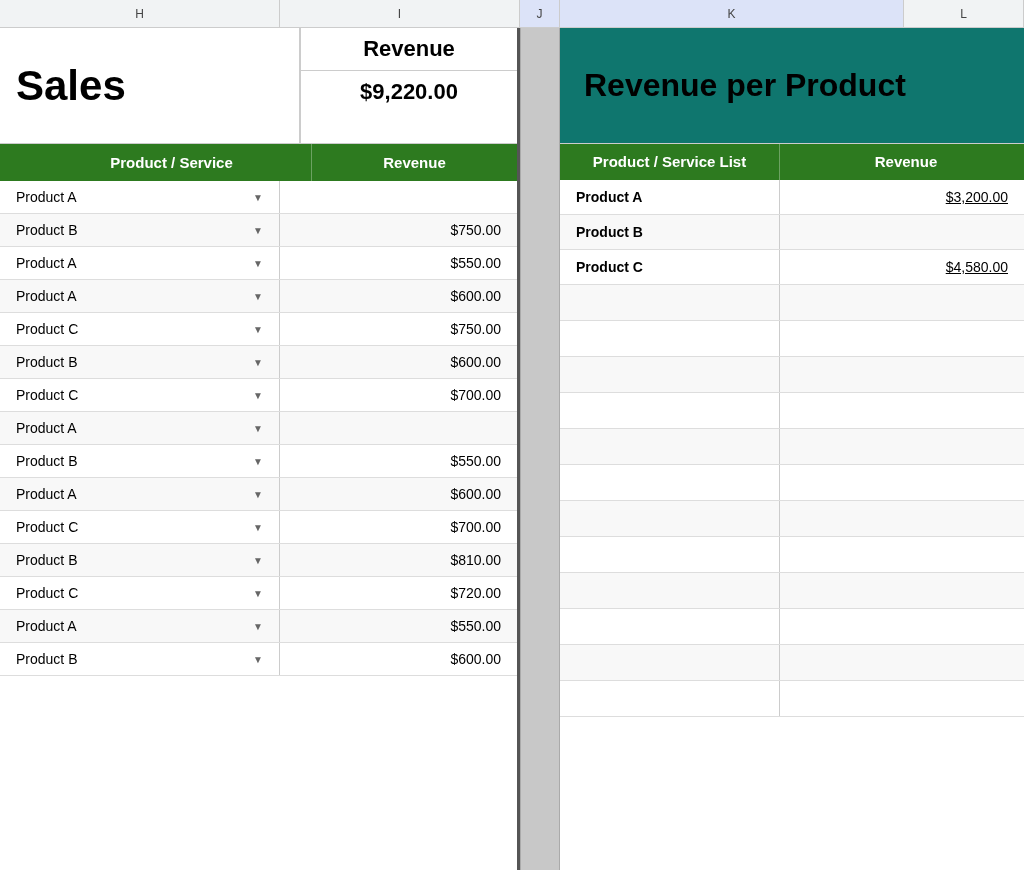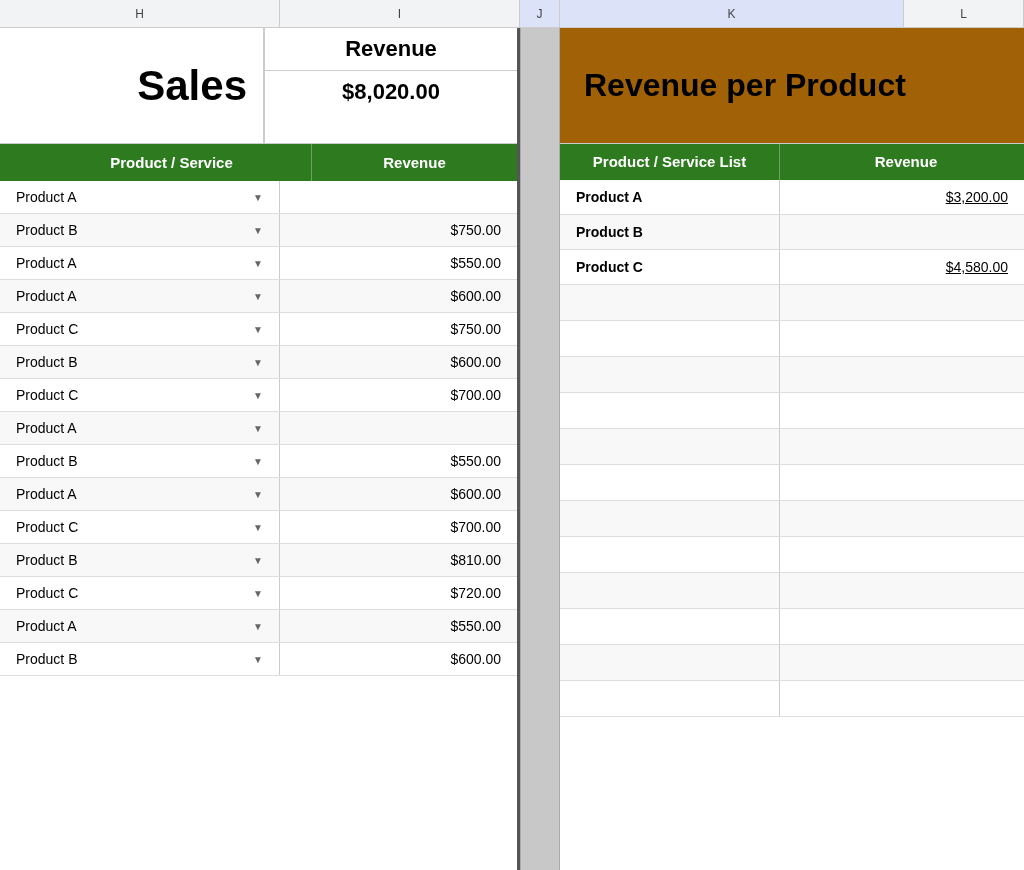--- a/index.html
+++ b/index.html
@@ -52,27 +52,27 @@
       flex: 1;
     }
 
     
     .title-area {
       display: flex;
       border-bottom: 1px solid #ccc;
     }
 
     .sales-title-cell {
-      width: 264px;
+      width: 300px;
       padding: 12px 16px;
       font-size: 42px;
       font-weight: 900;
       display: flex;
       align-items: center;
-      justify-content: flex-end;
+      justify-content: flex-start;
       border-right: 1px solid #ccc;
       background: #fff;
     }
 
     .revenue-label {
       font-size: 22px;
       font-weight: bold;
       padding: 8px;
       width: 100%;
       text-align: center;
@@ -151,21 +151,21 @@
       color: #666;
       margin-left: 8px;
     }
 
     
     .right-title-area {
       padding: 20px 24px;
       font-size: 32px;
       font-weight: 900;
       border-bottom: 1px solid #ccc;
-      background: #a16207;
+      background: #0f766e;
       display: flex;
       align-items: center;
       height: 116px;
     }
 
     .right-green-header {
       display: flex;
       background: #2d7a1f;
       color: white;
       font-weight: bold;
@@ -258,21 +258,21 @@
   <div class="main-content">
 
     <div class="left-section">
 
       <div class="title-area" style="height:116px;">
         <div class="sales-title-cell">
           <span>Sales</span>
         </div>
         <div style="flex:1; display:flex; flex-direction:column; border-left:1px solid #ccc;">
           <div class="revenue-label">Revenue</div>
-          <div class="revenue-total">$8,020.00</div>
+          <div class="revenue-total">$9,220.00</div>
         </div>
       </div>
 
       <div class="green-header">
         <div class="green-header-cell col-product">
           <span>Product / Service</span>
         </div>
         <div class="green-header-cell col-revenue">
           <span>Revenue</span>
         </div>

